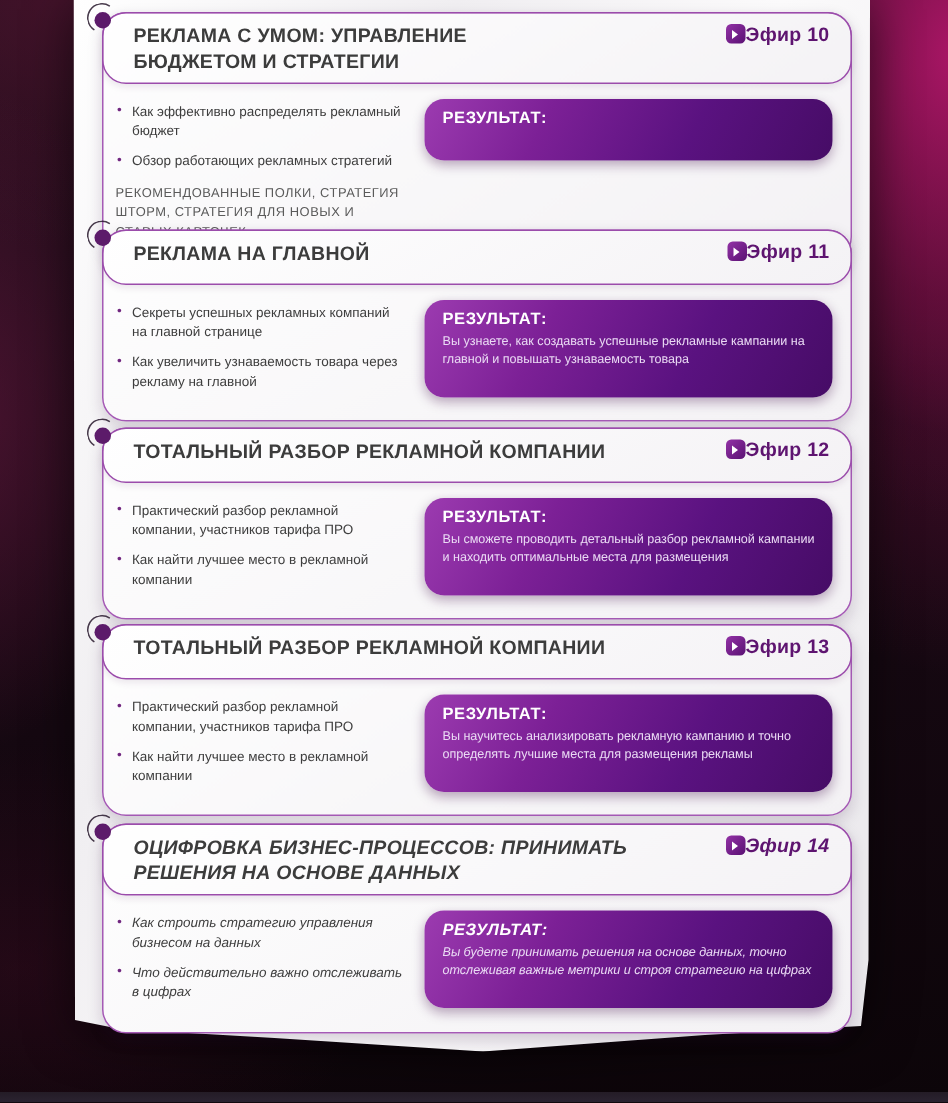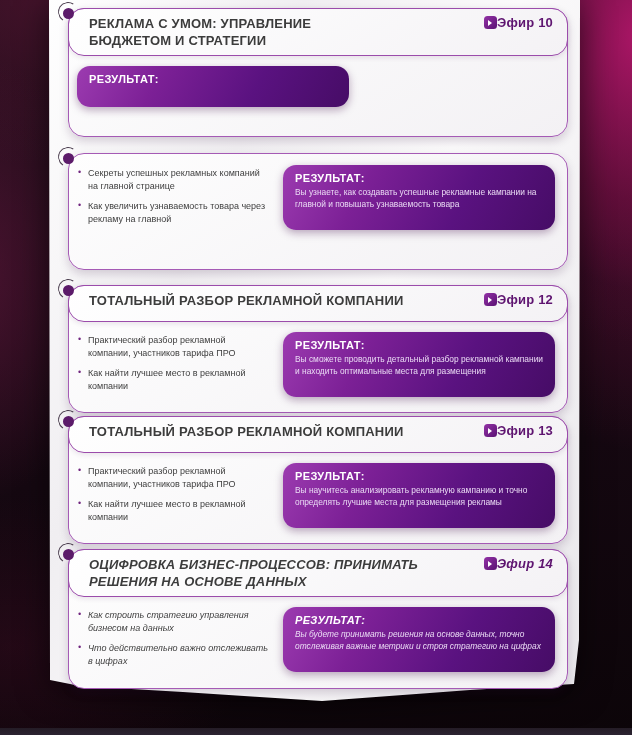--- a/index.html
+++ b/index.html
@@ -87,29 +87,43 @@
     <span class="corner-arc"></span>
     <span class="corner-dot"></span>
     <header class="card-header tall1">
       <h2 class="card-title">РЕКЛАМА С УМОМ: УПРАВЛЕНИЕ БЮДЖЕТОМ И СТРАТЕГИИ</h2>
       <div class="badge">
         <span class="badge-icon"></span>
         <span class="badge-label">Эфир 10</span>
       </div>
     </header>
     <div class="card-body">
+      <div class="bullets">
+        <ul class="bullet-list">
+          <li class="bullet-item">Как эффективно распределять рекламный бюджет</li>
+          <li class="bullet-item">Обзор работающих рекламных стратегий</li>
+        </ul>
+        <p class="note">РЕКОМЕНДОВАННЫЕ ПОЛКИ, СТРАТЕГИЯ ШТОРМ, СТРАТЕГИЯ ДЛЯ НОВЫХ И СТАРЫХ КАРТОЧЕК</p>
+      </div>
       <aside class="result">
         <h3 class="result-heading">РЕЗУЛЬТАТ:</h3>
       </aside>
     </div>
   </section>
 
   <section class="card" style="top:153px; min-height:117px;">
     <span class="corner-arc"></span>
     <span class="corner-dot"></span>
+    <header class="card-header">
+      <h2 class="card-title">РЕКЛАМА НА ГЛАВНОЙ</h2>
+      <div class="badge">
+        <span class="badge-icon"></span>
+        <span class="badge-label">Эфир 11</span>
+      </div>
+    </header>
     <div class="card-body">
       <div class="bullets">
         <ul class="bullet-list">
           <li class="bullet-item">Секреты успешных рекламных компаний на главной странице</li>
           <li class="bullet-item">Как увеличить узнаваемость товара через рекламу на главной</li>
         </ul>
       </div>
       <aside class="result">
         <h3 class="result-heading">РЕЗУЛЬТАТ:</h3>
         <p class="result-text">Вы узнаете, как создавать успешные рекламные кампании на главной и повышать узнаваемость товара</p>

